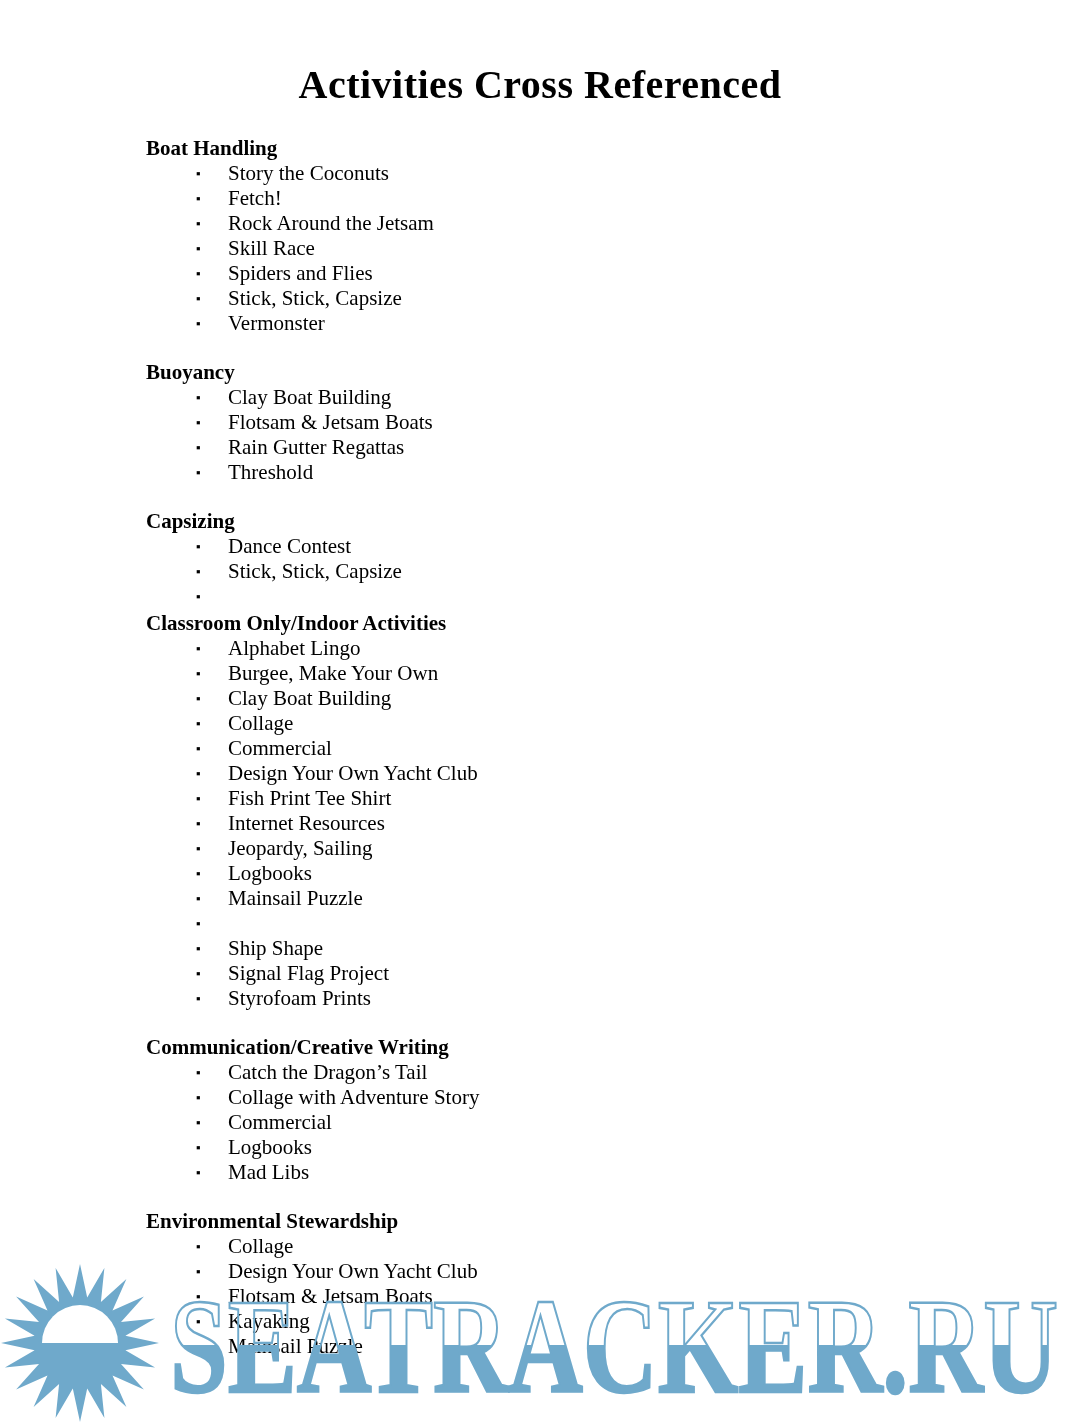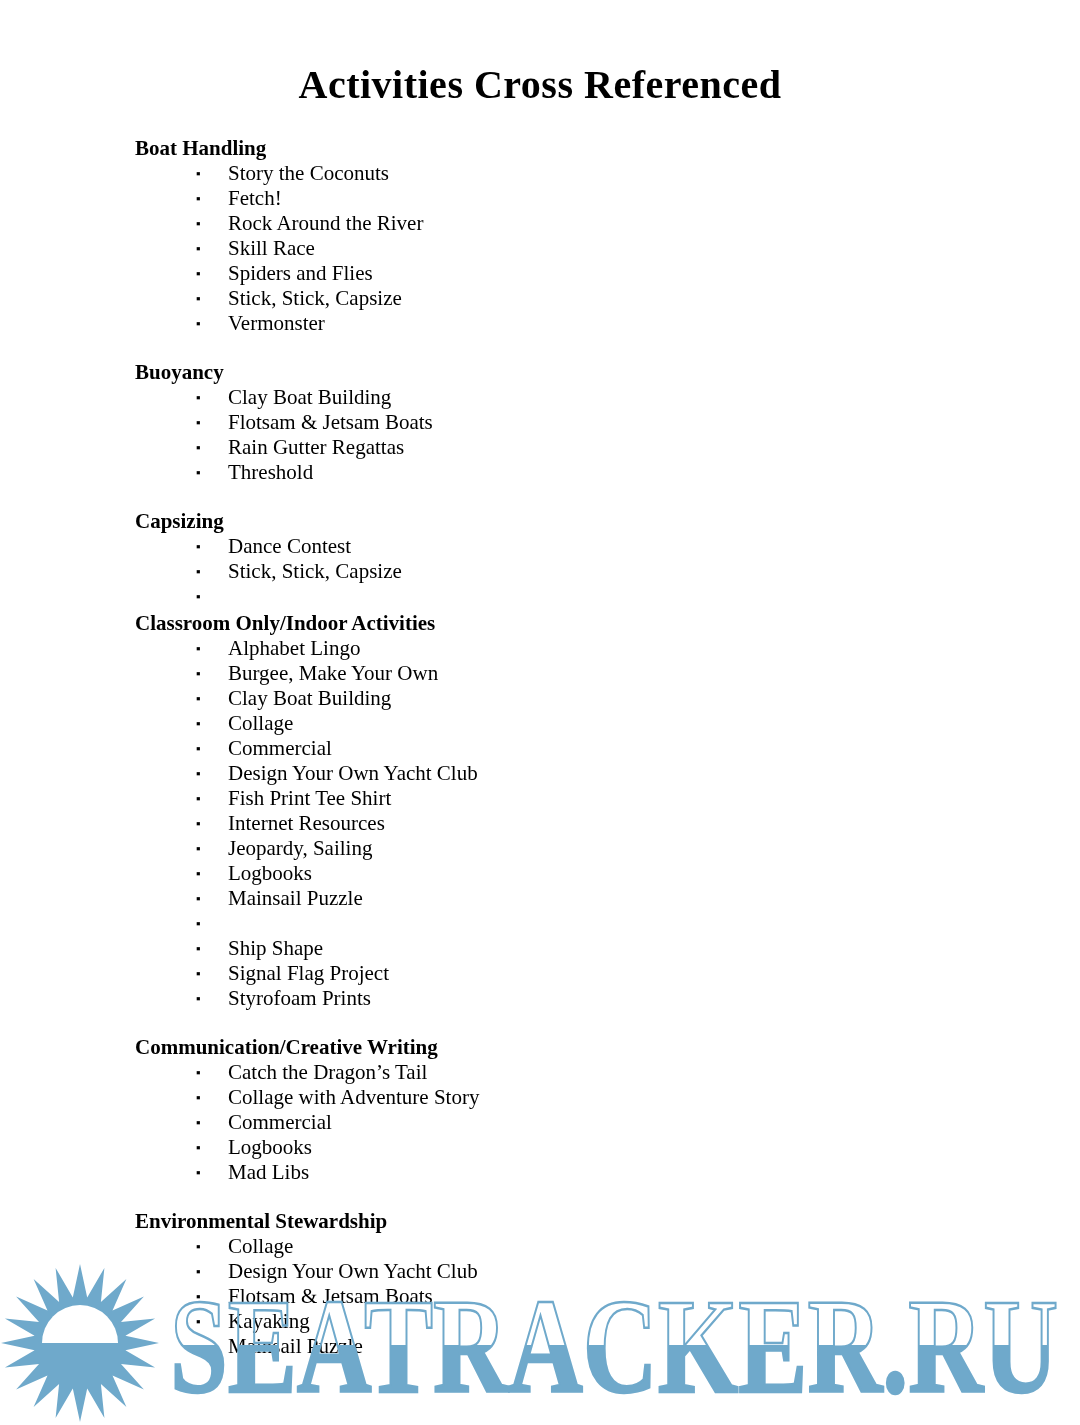--- a/index.html
+++ b/index.html
@@ -19,21 +19,21 @@
     margin: 0;
     padding-top: 62px;
     text-align: center;
     font-size: 40px;
     line-height: 46px;
     font-weight: bold;
     letter-spacing: 0.5px;
   }
   .sections { padding: 28px 80px 0 130px; }
   .doc-section .section-heading {
-    margin: 24px 0 0 5px;
+    margin: 24px 0 0 16px;
     font-size: 21px;
     line-height: 25px;
     font-weight: bold;
   }
   .doc-section:first-child .section-heading { margin-top: 0; }
   .doc-section.tight .section-heading { margin-top: 2px; }
   .item-list { margin: 0; padding: 0; list-style: none; }
   .item {
     position: relative;
     font-size: 21px;
@@ -65,21 +65,21 @@
 <div class="page">
 
   <h1 class="doc-title">Activities Cross Referenced</h1>
 
   <div class="sections" id="sections">
   <section class="doc-section">
     <h2 class="section-heading">Boat Handling</h2>
     <ul class="item-list">
           <li class="item"><span class="bullet">▪</span><span class="item-text">Story the Coconuts</span></li>
           <li class="item"><span class="bullet">▪</span><span class="item-text">Fetch!</span></li>
-          <li class="item"><span class="bullet">▪</span><span class="item-text">Rock Around the River</span></li>
+          <li class="item"><span class="bullet">▪</span><span class="item-text">Rock Around the Jetsam</span></li>
           <li class="item"><span class="bullet">▪</span><span class="item-text">Skill Race</span></li>
           <li class="item"><span class="bullet">▪</span><span class="item-text">Spiders and Flies</span></li>
           <li class="item"><span class="bullet">▪</span><span class="item-text">Stick, Stick, Capsize</span></li>
           <li class="item"><span class="bullet">▪</span><span class="item-text">Vermonster</span></li>
         </ul>
   </section>
 
   <section class="doc-section">
     <h2 class="section-heading">Buoyancy</h2>
     <ul class="item-list">

